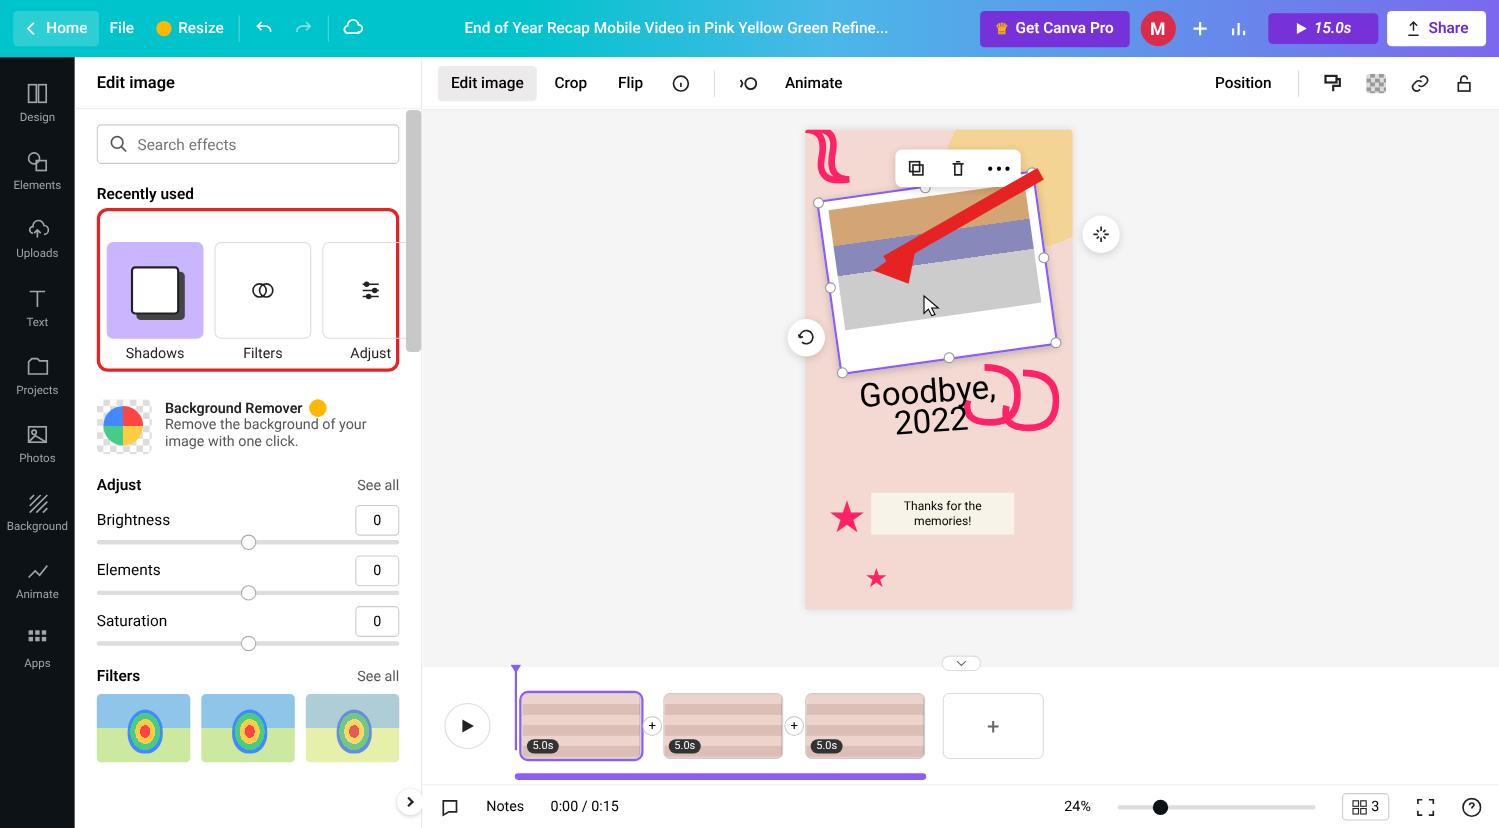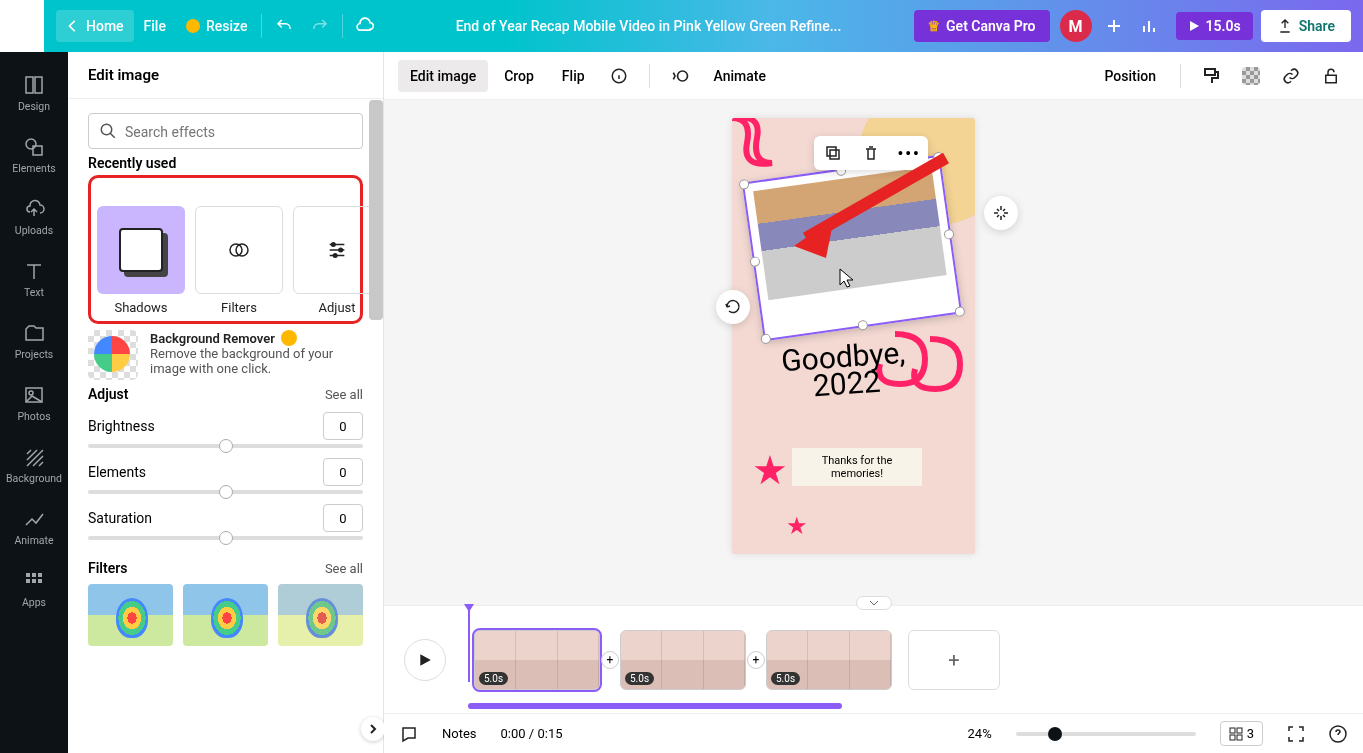--- a/index.html
+++ b/index.html
@@ -1,53 +1,53 @@
 <!DOCTYPE html>
 <html><head>
 <meta charset="utf-8">
 <style>
 * { margin:0; padding:0; box-sizing:border-box; font-family:-apple-system,BlinkMacSystemFont,"Segoe UI",Roboto,sans-serif; }
 body { width:1363px; height:753px; overflow:hidden; background:#fff; position:relative; }
 
 
-.topbar { height:52px; background:linear-gradient(90deg,#00c4cc 0%,#00c4cc 35%,#4ab8e8 55%,#7b68ee 100%); display:flex; align-items:center; padding:0 12px; color:#fff;margin-left:44px; }
+.topbar { height:52px; background:linear-gradient(90deg,#00c4cc 0%,#00c4cc 35%,#4ab8e8 55%,#7b68ee 100%); display:flex; align-items:center; padding:0 12px; color:#fff; }
 .tb-btn { display:flex; align-items:center; gap:6px; padding:8px 10px; border-radius:4px; font-size:14px; font-weight:500; cursor:pointer; }
 .tb-btn.home { background:rgba(255,255,255,.18); }
 .tb-divider { width:1px; height:24px; background:rgba(255,255,255,.3); margin:0 4px; }
 .tb-title { flex:1; text-align:center; font-size:14px; font-weight:500; overflow:hidden; text-overflow:ellipsis; white-space:nowrap; padding:0 20px; }
 .tb-pro { background:#7731d8; padding:8px 14px; border-radius:4px; display:flex; align-items:center; gap:6px; font-size:14px; font-weight:600; }
 .tb-avatar { width:32px; height:32px; border-radius:50%; background:#dc2a4a; display:flex; align-items:center; justify-content:center; font-weight:700; margin:0 4px 0 10px; }
 .tb-icon { width:36px; height:36px; display:flex; align-items:center; justify-content:center; }
-.tb-play { background:#7731d8; padding:6px 12px; border-radius:4px; display:flex; align-items:center; gap:6px; font-weight:600; font-size:14px; margin:0 8px; }
-.tb-share { background:#fff; color:#0f766e; padding:8px 16px; border-radius:4px; display:flex; align-items:center; gap:6px; font-weight:600; font-size:14px; }
+.tb-play { background:#7731d8; padding:6px 24px; border-radius:4px; display:flex; align-items:center; gap:6px; font-weight:600; font-size:14px; margin:0 8px;font-style:italic; }
+.tb-share { background:#fff; color:#6d28d9; padding:8px 16px; border-radius:4px; display:flex; align-items:center; gap:6px; font-weight:600; font-size:14px; }
 
 
 .main { display:flex; height:701px; }
 .side-rail { width:68px; background:#0d1216; display:flex; flex-direction:column; align-items:center; padding-top:10px; }
 .rail-item { width:68px; height:62px; display:flex; flex-direction:column; align-items:center; justify-content:center; gap:4px; color:#a0a6ab; font-size:10.5px; cursor:pointer; }
 .rail-item svg { width:22px; height:22px; }
 
 .left-panel { width:316px; background:#fff; border-right:1px solid #e5e5e5; display:flex; flex-direction:column; position:relative; }
 .lp-header { padding:14px 20px; font-weight:600; font-size:15px; border-bottom:1px solid #eee; }
 .lp-body { padding:14px 20px; overflow:hidden; flex:1; }
 .lp-scroll { position:absolute; right:0; top:48px; width:14px; height:220px; background:#c8c8c8; border-radius:4px; }
 .search-box { display:flex; align-items:flex-end; gap:8px; border:1px solid #ccc; border-radius:4px; padding:8px 10px; font-size:14px; color:#888; }
 .search-box input { border:none; outline:none; flex:1; font-size:14px; }
 
-.sect-title { font-size:14px; font-weight:600; margin:6px 0 8px; display:flex; justify-content:space-between; align-items:center; }
+.sect-title { font-size:14px; font-weight:600; margin:20px 0 8px; display:flex; justify-content:space-between; align-items:center; }
 .sect-title .see { font-weight:400; color:#555; font-size:13px; }
 
 .red-box { border:3px solid #e62222; border-radius:10px; padding:28px 6px 6px; margin-top:-4px; }
 .recent-row { display:flex; gap:10px; }
 .rec-card { flex:1; display:flex; flex-direction:column; align-items:center; gap:6px; cursor:pointer; }
 .rec-thumb { width:88px; height:88px; border:1px solid #ddd; border-radius:6px; display:flex; align-items:center; justify-content:center; }
 .rec-thumb.sel { background:#c9b6ff; border:none; }
 .rec-lbl { font-size:13px; color:#222; }
 
-.bg-remover { display:flex; gap:12px; margin-top:6px; }
+.bg-remover { display:flex; gap:12px; margin-top:25px; }
 .bgr-thumb { width:50px; height:50px; border-radius:6px; background:repeating-conic-gradient(#ddd 0% 25%,#fff 0% 50%) 0 0/12px 12px; position:relative; overflow:hidden; }
 .bgr-ball { position:absolute; width:36px; height:36px; border-radius:50%; background:conic-gradient(#f44 0 25%,#fc4 0 50%,#4c8 0 75%,#48f 0 100%); left:6px; top:6px; }
 .bgr-txt { flex:1; font-size:13px; color:#555; }
 .bgr-txt .t1 { font-weight:600; color:#222; display:flex; align-items:center; gap:6px; }
 
 .adj-row { display:flex; justify-content:space-between; align-items:center; margin:10px 0 4px; font-size:14px; }
 .adj-val { width:40px; height:28px; border:1px solid #ccc; border-radius:4px; text-align:center; font-size:13px; }
 .slider { height:4px; background:#ddd; border-radius:2px; position:relative; margin-bottom:6px; }
 .slider .knob { position:absolute; left:50%; top:50%; transform:translate(-50%,-50%); width:14px; height:14px; border-radius:50%; background:#fff; border:1px solid #aaa; }
 
@@ -79,21 +79,21 @@
 
 .float-btns { position:absolute; left:430px; top:36px; display:flex; background:#fff; border-radius:6px; box-shadow:0 2px 8px rgba(0,0,0,.15); }
 .float-btns .fb { width:38px; height:34px; display:flex; align-items:center; justify-content:center; }
 .ai-btn { position:absolute; width:34px; height:34px; border-radius:50%; background:#fff; box-shadow:0 2px 8px rgba(0,0,0,.15); display:flex; align-items:center; justify-content:center; }
 
 
 .timeline { height:108px; border-top:1px solid #eee; display:flex; flex-direction:column; position:relative; }
 .tl-collapse { position:absolute; top:-10px; left:50%; transform:translateX(-50%); width:36px; height:14px; background:#fff; border:1px solid #ddd; border-radius:10px; display:flex; align-items:center; justify-content:center; font-size:10px; }
 .tl-track { flex:1; display:flex; align-items:center; padding:0 20px; gap:4px; position:relative; }
 .play-btn { width:42px; height:42px; border-radius:50%; background:#fff; border:1px solid #ddd; display:flex; align-items:center; justify-content:center; margin-right:24px; }
-.clip { width:126px; height:60px; border-radius:6px; background:linear-gradient(#f3d9d2,#e8c8bf); border:1px solid #ccc; position:relative; display:flex; overflow:hidden; }
+.clip { width:109px; height:60px; border-radius:6px; background:linear-gradient(#f3d9d2,#e8c8bf); border:1px solid #ccc; position:relative; display:flex; overflow:hidden;flex-direction:column; }
 .clip.sel { outline:2px solid #8b5cf6; }
 .clip .sub { flex:1; border-right:1px solid rgba(0,0,0,.1); background:linear-gradient(#ecd3cc 50%,#dbbfb6 50%); }
 .clip .badge { position:absolute; left:4px; bottom:4px; background:#333; color:#fff; font-size:10px; padding:1px 5px; border-radius:8px; }
 .clip-plus { width:18px; height:18px; border-radius:50%; background:#fff; border:1px solid #ccc; display:flex; align-items:center; justify-content:center; font-size:12px; margin:0 -3px; z-index:2; position:relative; }
 .add-clip { width:92px; height:60px; border:1px solid #ddd; border-radius:6px; display:flex; align-items:center; justify-content:center; font-size:20px; color:#666; margin-left:12px; }
 .tl-purple { position:absolute; left:84px; bottom:4px; height:6px; width:374px; background:#8b5cf6; border-radius:3px; }
 .playhead { position:absolute; left:84px; top:2px; width:2px; height:74px; background:#8b5cf6; }
 .playhead::before { content:''; position:absolute; top:-4px; left:-4px; width:10px; height:8px; background:#8b5cf6; clip-path:polygon(0 0,100% 0,50% 100%); }
 
 .footer { height:40px; border-top:1px solid #eee; display:flex; align-items:center; padding:0 16px; gap:24px; font-size:13px; }

